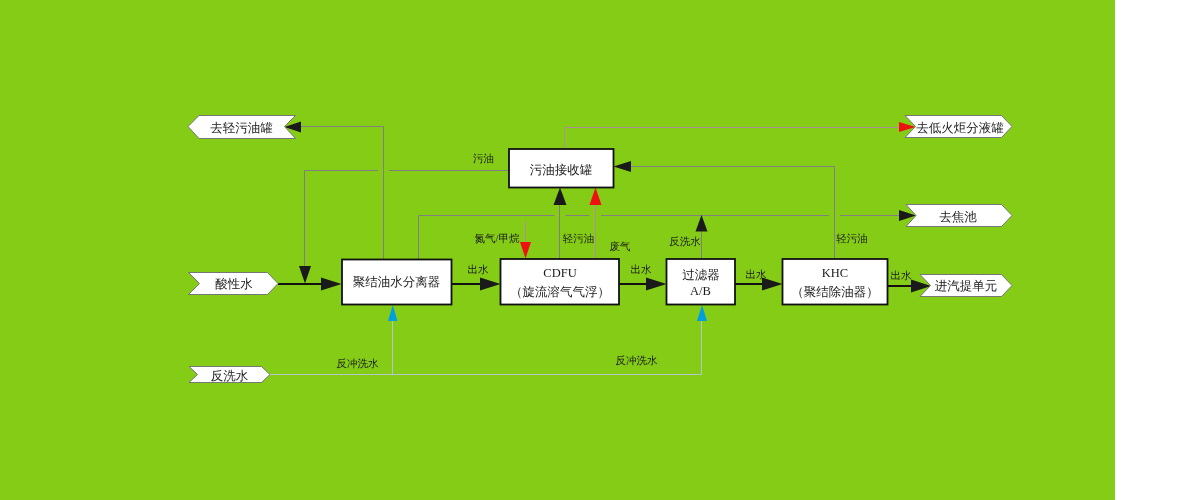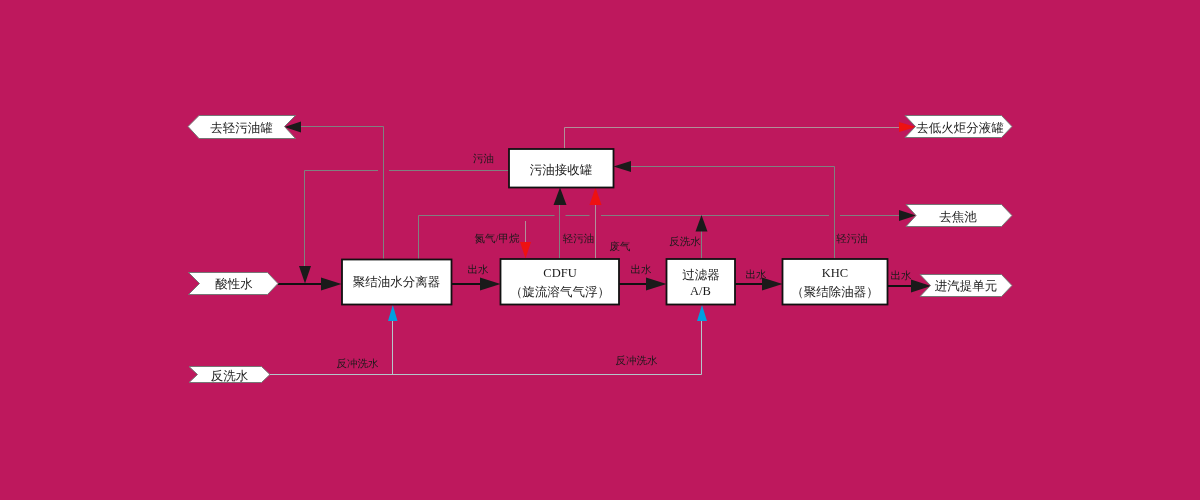--- a/index.html
+++ b/index.html
@@ -1,16 +1,16 @@
 <!DOCTYPE html>
 <html><head>
 <meta charset="utf-8">
 <style>
   html,body{margin:0;padding:0;background:#ffffff;}
-  #page{position:relative;width:1200px;height:500px;background:#be185d;overflow:hidden;
+  #page{position:relative;width:1115px;height:500px;background:#84cc16;overflow:hidden;
         font-family:"Liberation Serif",serif;}
   svg#flow{display:block;shape-rendering:geometricPrecision;}
   text{font-family:"Liberation Serif",serif;fill:#1a1a1a;}
   .unit-label{font-size:12.5px;text-anchor:middle;}
   .banner-label{font-size:12.5px;text-anchor:middle;}
   .flow-label{font-size:10.5px;text-anchor:middle;}
   .box{fill:#ffffff;stroke:#111111;stroke-width:1.8;}
   .banner{fill:#ffffff;stroke:#767676;stroke-width:1;}
   .lnk{stroke:#808080;stroke-width:1;fill:none;}
   .lnk-thick{stroke:#111111;stroke-width:2;fill:none;}

